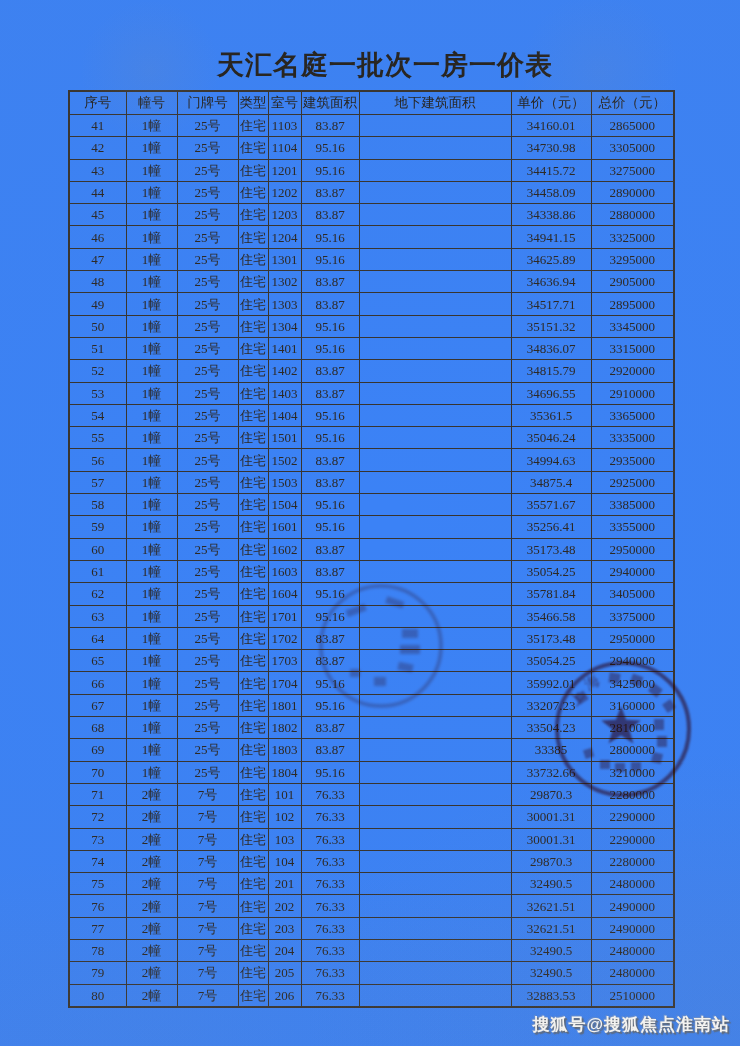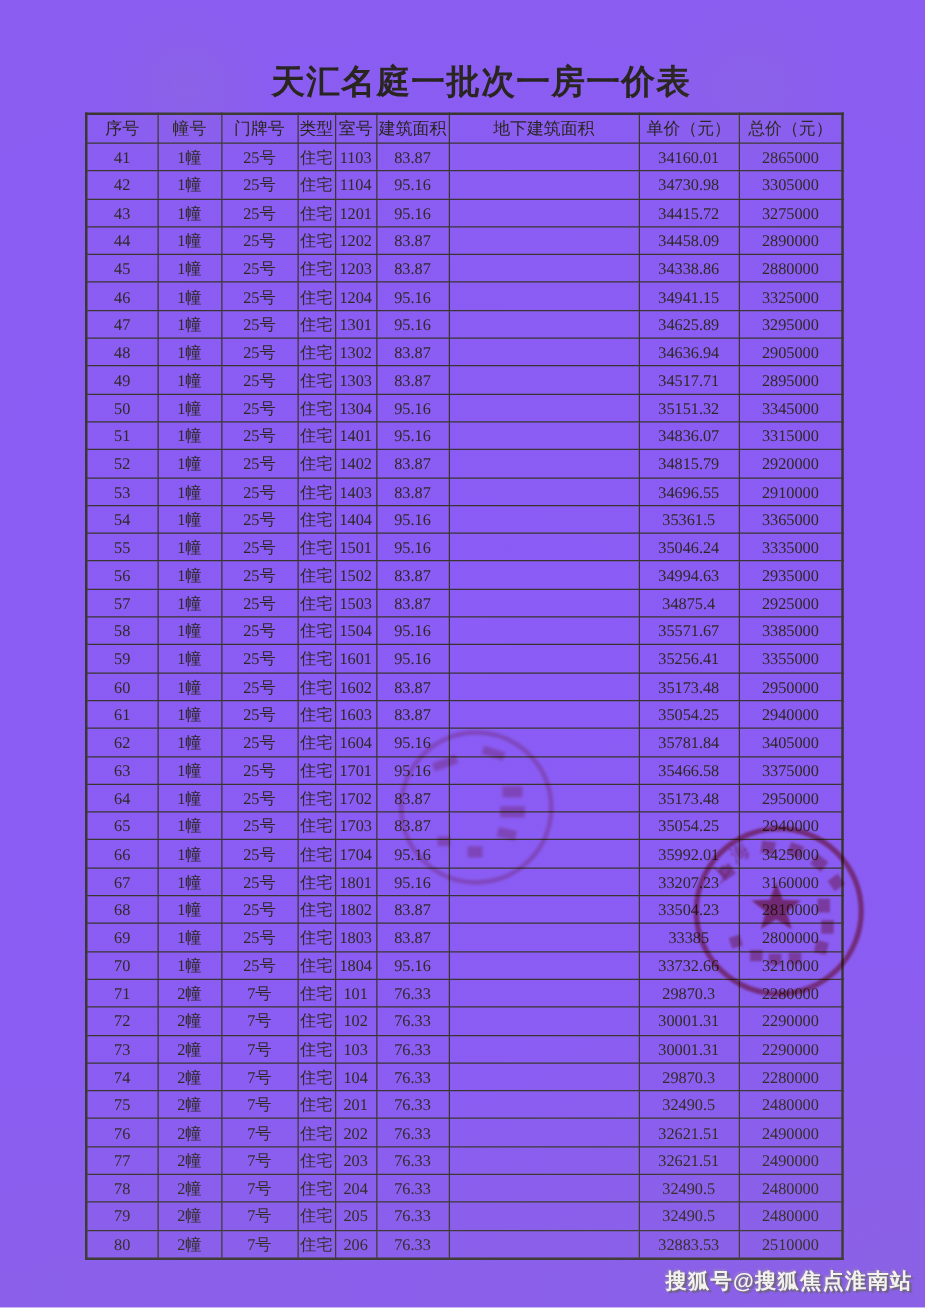--- a/index.html
+++ b/index.html
@@ -1,21 +1,21 @@
 <!DOCTYPE html>
 <html><head>
 <meta charset="utf-8">
 <style>
   html,body{margin:0;padding:0;}
   body{
     width:740px;height:1046px;
     background:#fcfbf9;
     font-family:"Liberation Serif","DejaVu Serif",serif;
   }
-  .page{position:relative;width:740px;height:1046px;overflow:hidden;background:#8b5cf6;}
+  .page{position:relative;width:740px;height:1046px;overflow:hidden;background:#3b82f6;}
   .photo-tint{
     position:absolute;inset:0;pointer-events:none;z-index:5;
     background:
       radial-gradient(circle 70px at 150px 70px, rgba(150,145,138,.10), transparent),
       radial-gradient(circle 80px at 600px 72px, rgba(150,145,138,.09), transparent),
       radial-gradient(ellipse 420px 260px at 720px 1010px, rgba(140,135,128,.10), transparent),
       radial-gradient(ellipse 520px 180px at 160px 1035px, rgba(140,135,128,.07), transparent),
       radial-gradient(ellipse 900px 700px at 370px 520px, rgba(255,255,255,0), rgba(120,115,110,.05));
   }
   .title{

